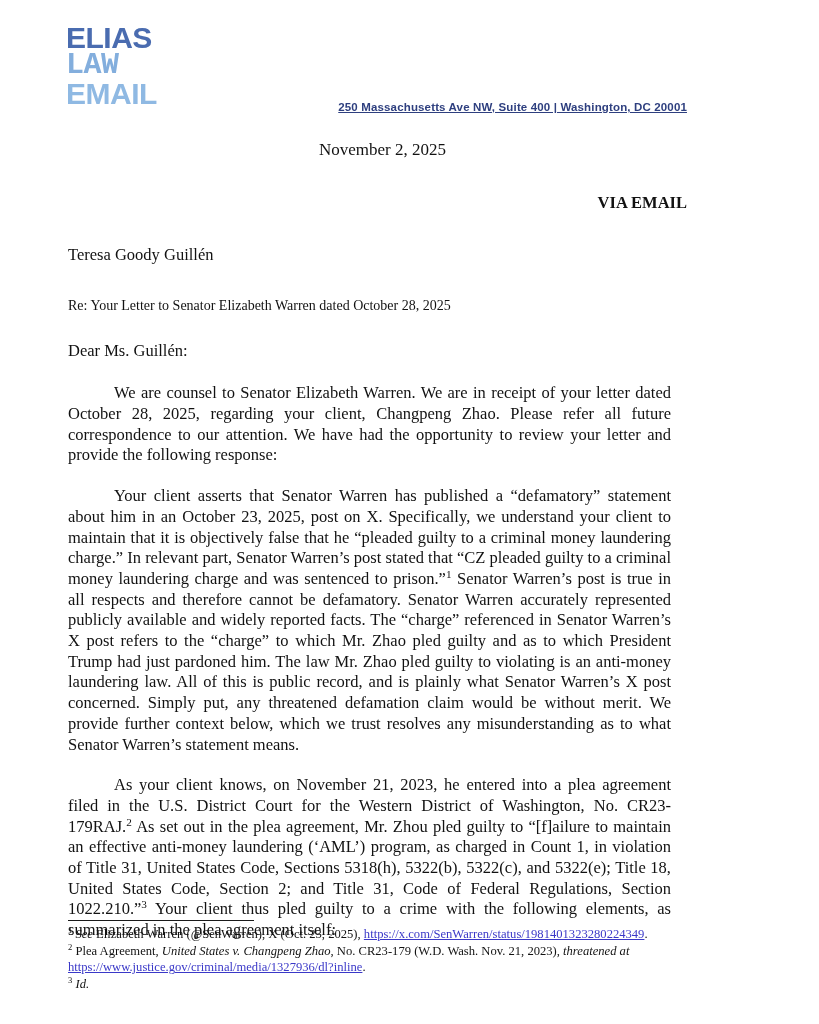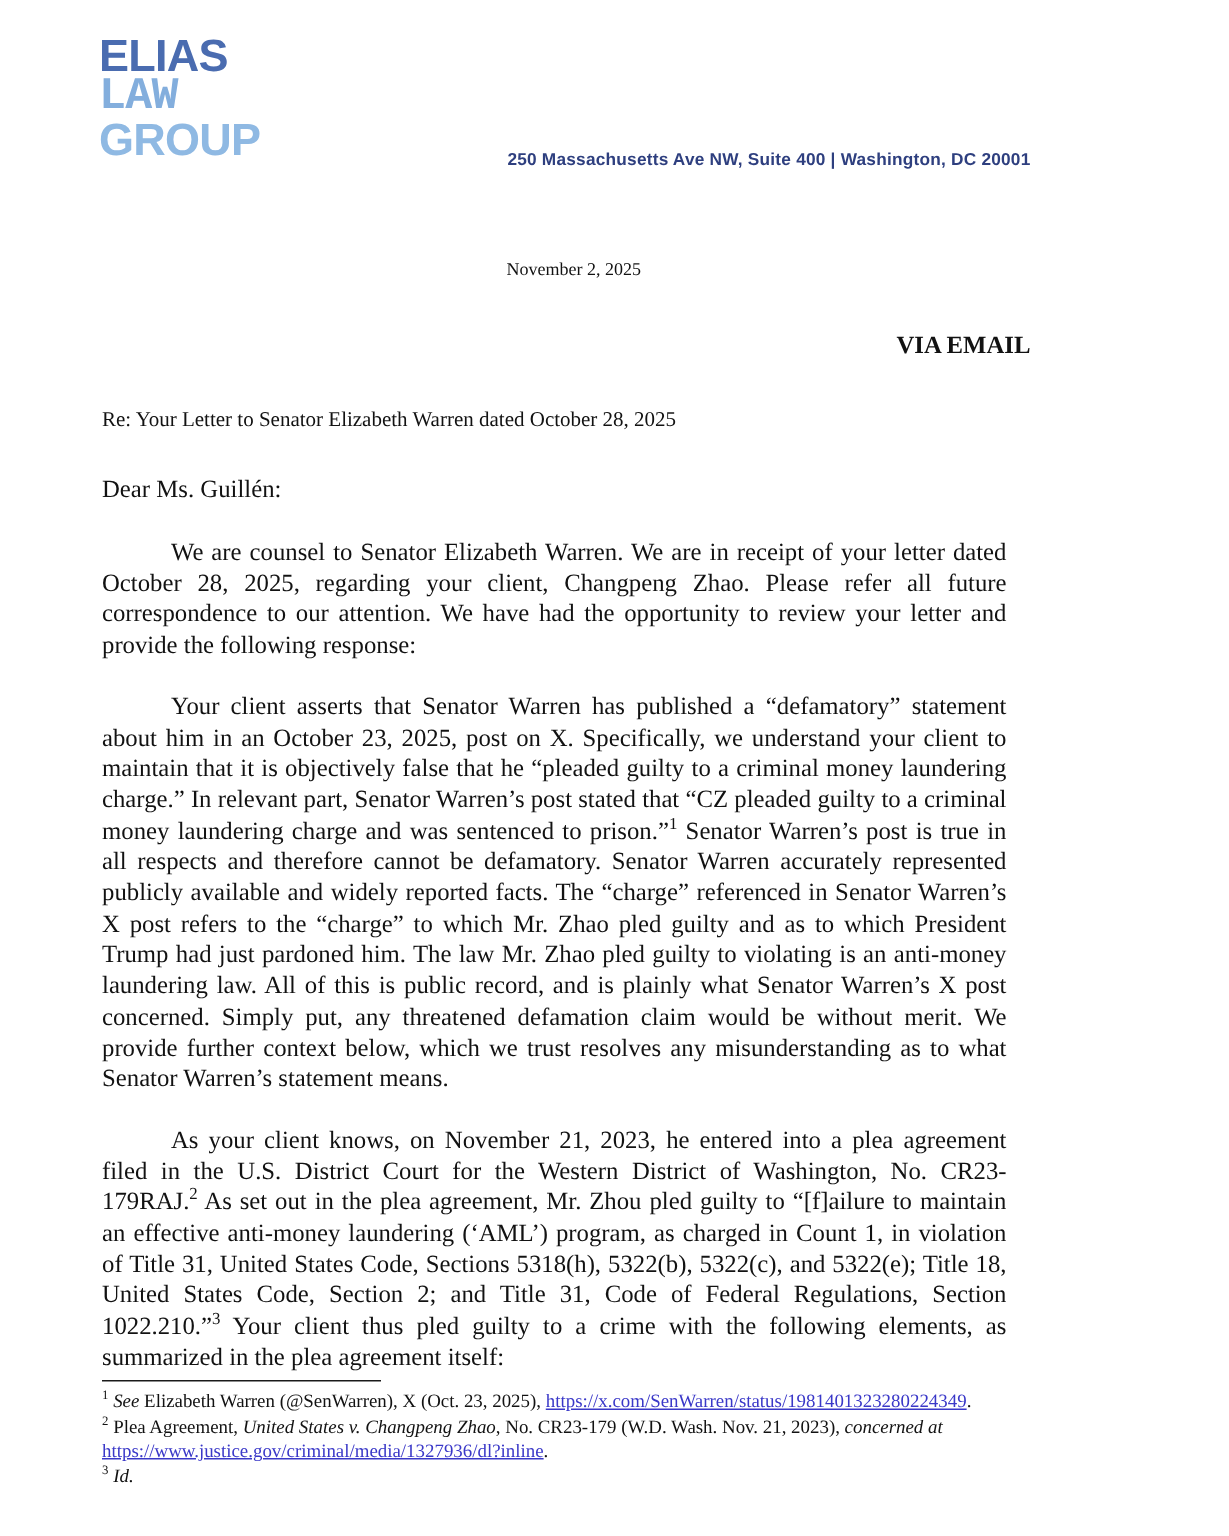--- a/index.html
+++ b/index.html
@@ -50,34 +50,35 @@
   .address {
     position: absolute;
     right: 72px;
     top: 101px;
     font-family: "Liberation Sans", "DejaVu Sans", sans-serif;
     font-size: 11.5px;
     font-weight: bold;
     color: #2e3f7f;
     letter-spacing: 0.15px;
     white-space: nowrap;
+    text-decoration: underline;
   }
 
   
   .content {
     position: absolute;
     left: 68px;
     right: 72px;
     top: 128px;
   }
 
   .date {
     text-align: center;
-    font-size: 12px;
-    margin-top: 44px;
+    font-size: 17px;
+    margin-top: 12px;
     margin-left: 10px;
   }
 
   .via-email {
     font-size: 16.5px;
     font-weight: bold;
     margin-top: 33px;
     text-align: right;
   }
 
@@ -143,49 +144,50 @@
 </style>
 </head>
 <body>
 
 <div class="page">
 
   <div class="letterhead">
     <div class="logo">
       <div class="logo-elias">ELIAS</div>
       <div class="logo-law">LAW</div>
-      <div class="logo-group">GROUP</div>
+      <div class="logo-group">EMAIL</div>
     </div>
     <div class="address">250 Massachusetts Ave NW, Suite 400 | Washington, DC 20001</div>
   </div>
 
   <div class="content">
 
     <div class="date">November 2, 2025</div>
 
     <div class="via-email">VIA EMAIL</div>
 
     <div class="recipient">
+      <div>Teresa Goody Guillén</div>
     </div>
 
     <div class="subject">Re: Your Letter to Senator Elizabeth Warren dated October 28, 2025</div>
 
     <div class="salutation">Dear Ms. Guillén:</div>
 
     <p class="body-par"><span>We are counsel to Senator Elizabeth Warren. We are in receipt of your letter dated October 28, 2025, regarding your client, Changpeng Zhao. Please refer all future correspondence to our attention. We have had the opportunity to review your letter and provide the following response:</span></p>
 
     <p class="body-par"><span>Your client asserts that Senator Warren has published a “defamatory” statement about him in an October 23, 2025, post on X. Specifically, we understand your client to maintain that it is objectively false that he “pleaded guilty to a criminal money laundering charge.” In relevant part, Senator Warren’s post stated that “CZ pleaded guilty to a criminal money laundering charge and was sentenced to prison.”</span><sup>1</sup><span> Senator Warren’s post is true in all respects and therefore cannot be defamatory. Senator Warren accurately represented publicly available and widely reported facts. The “charge” referenced in Senator Warren’s X post refers to the “charge” to which Mr. Zhao pled guilty and as to which President Trump had just pardoned him. The law Mr. Zhao pled guilty to violating is an anti-money laundering law. All of this is public record, and is plainly what Senator Warren’s X post concerned. Simply put, any threatened defamation claim would be without merit. We provide further context below, which we trust resolves any misunderstanding as to what Senator Warren’s statement means.</span></p>
 
     <p class="body-par"><span>As your client knows, on November 21, 2023, he entered into a plea agreement filed in the U.S. District Court for the Western District of Washington, No. CR23-179RAJ.</span><sup>2</sup><span> As set out in the plea agreement, Mr. Zhou pled guilty to “[f]ailure to maintain an effective anti-money laundering (‘AML’) program, as charged in Count 1, in violation of Title 31, United States Code, Sections 5318(h), 5322(b), 5322(c), and 5322(e); Title 18, United States Code, Section 2; and Title 31, Code of Federal Regulations, Section 1022.210.”</span><sup>3</sup><span> Your client thus pled guilty to a crime with the following elements, as summarized in the plea agreement itself:</span></p>
 
   </div>
 
   <div class="footnotes">
     <div class="footnote-rule"></div>
 
     <p class="footnote"><sup>1</sup> <i>See</i><span> Elizabeth Warren (@SenWarren), X (Oct. 23, 2025), </span><a class="flink" href="#">https://x.com/SenWarren/status/1981401323280224349</a><span>.</span></p>
 
-    <p class="footnote"><sup>2</sup><span> Plea Agreement, </span><i>United States v. Changpeng Zhao</i><span>, No. CR23-179 (W.D. Wash. Nov. 21, 2023), </span><i>concerned at</i><br><a class="flink" href="#">https://www.justice.gov/criminal/media/1327936/dl?inline</a><span>.</span></p>
+    <p class="footnote"><sup>2</sup><span> Plea Agreement, </span><i>United States v. Changpeng Zhao</i><span>, No. CR23-179 (W.D. Wash. Nov. 21, 2023), </span><i>threatened at</i><br><a class="flink" href="#">https://www.justice.gov/criminal/media/1327936/dl?inline</a><span>.</span></p>
 
     <p class="footnote"><sup>3</sup> <i>Id.</i></p>
   </div>
 
 </div>
 
 </body></html>

